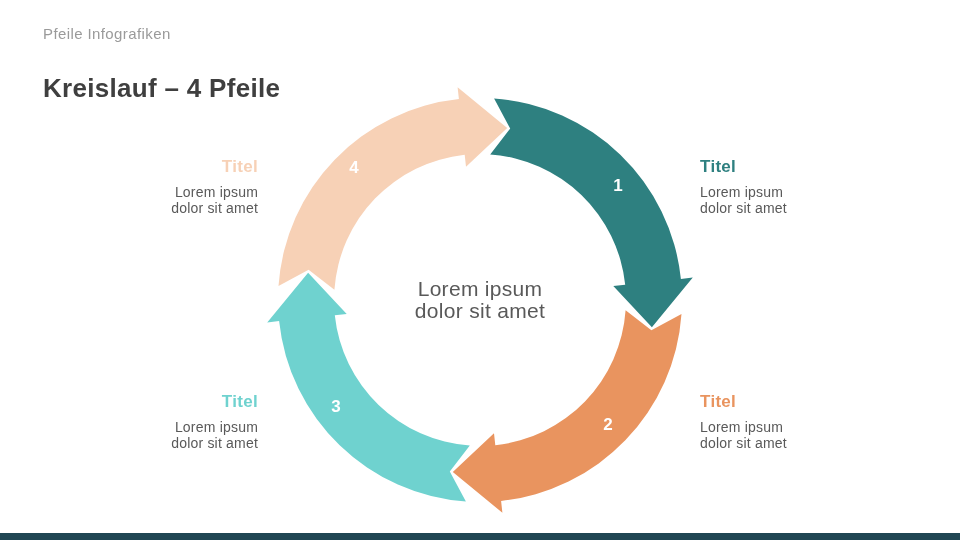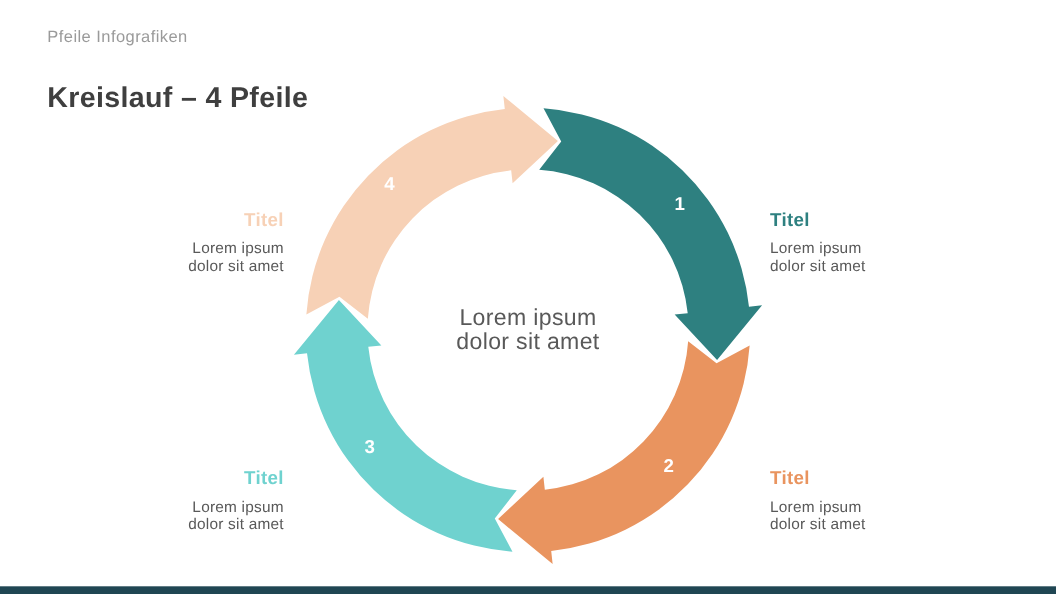--- a/index.html
+++ b/index.html
@@ -27,21 +27,21 @@
     font-family: "Liberation Sans", sans-serif;
     font-size: 17px; font-weight: bold; fill: #ffffff;
     text-anchor: middle;
   }
   .center-text {
     position: absolute; left: 405px; top: 278px; width: 150px;
     text-align: center;
     font-size: 21px; line-height: 22px; letter-spacing: 0.3px;
     color: #595959;
   }
-  .label-block { position: absolute; width: 110px; margin-top: 33px; }
+  .label-block { position: absolute; width: 110px; }
   .label-block .label-title {
     font-size: 17px; font-weight: bold; letter-spacing: 0.3px;
     margin-bottom: 7px;
   }
   .label-block .label-body {
     font-size: 14px; line-height: 16px; letter-spacing: 0.2px;
     color: #595959;
   }
   .label-right-top    { left: 700px; top: 157px; text-align: left; }
   .label-right-bottom { left: 700px; top: 392px; text-align: left; }

